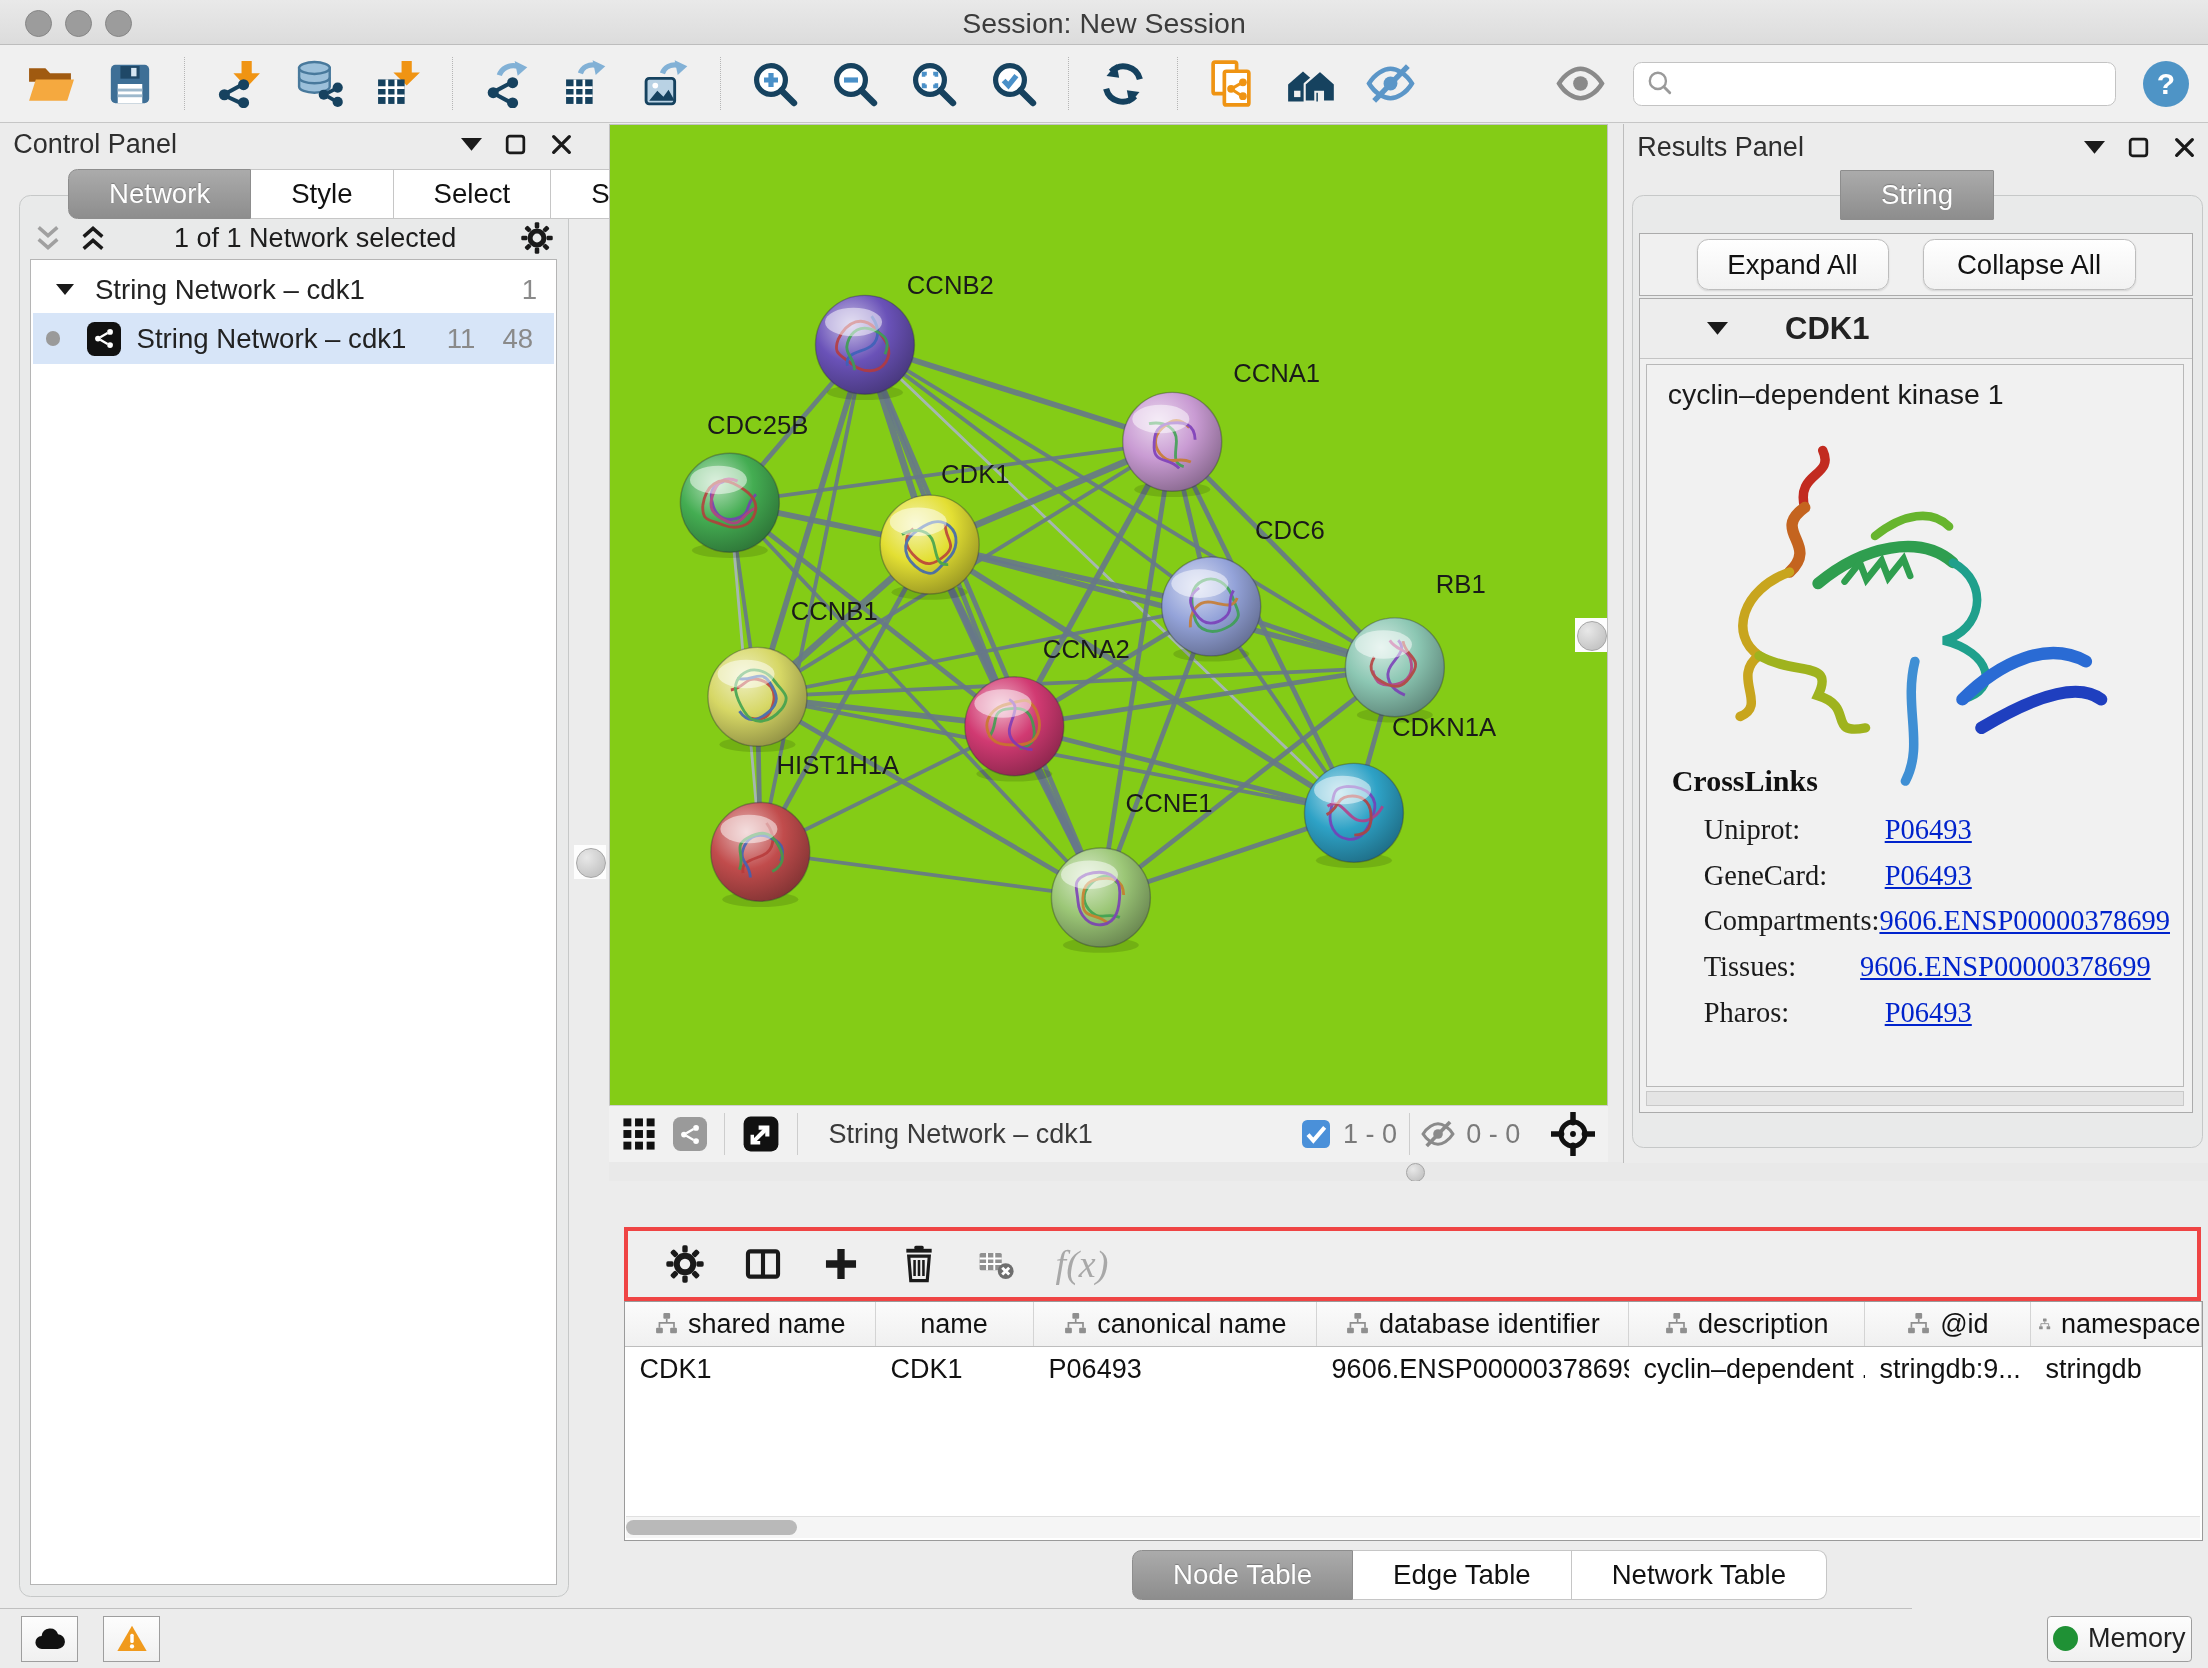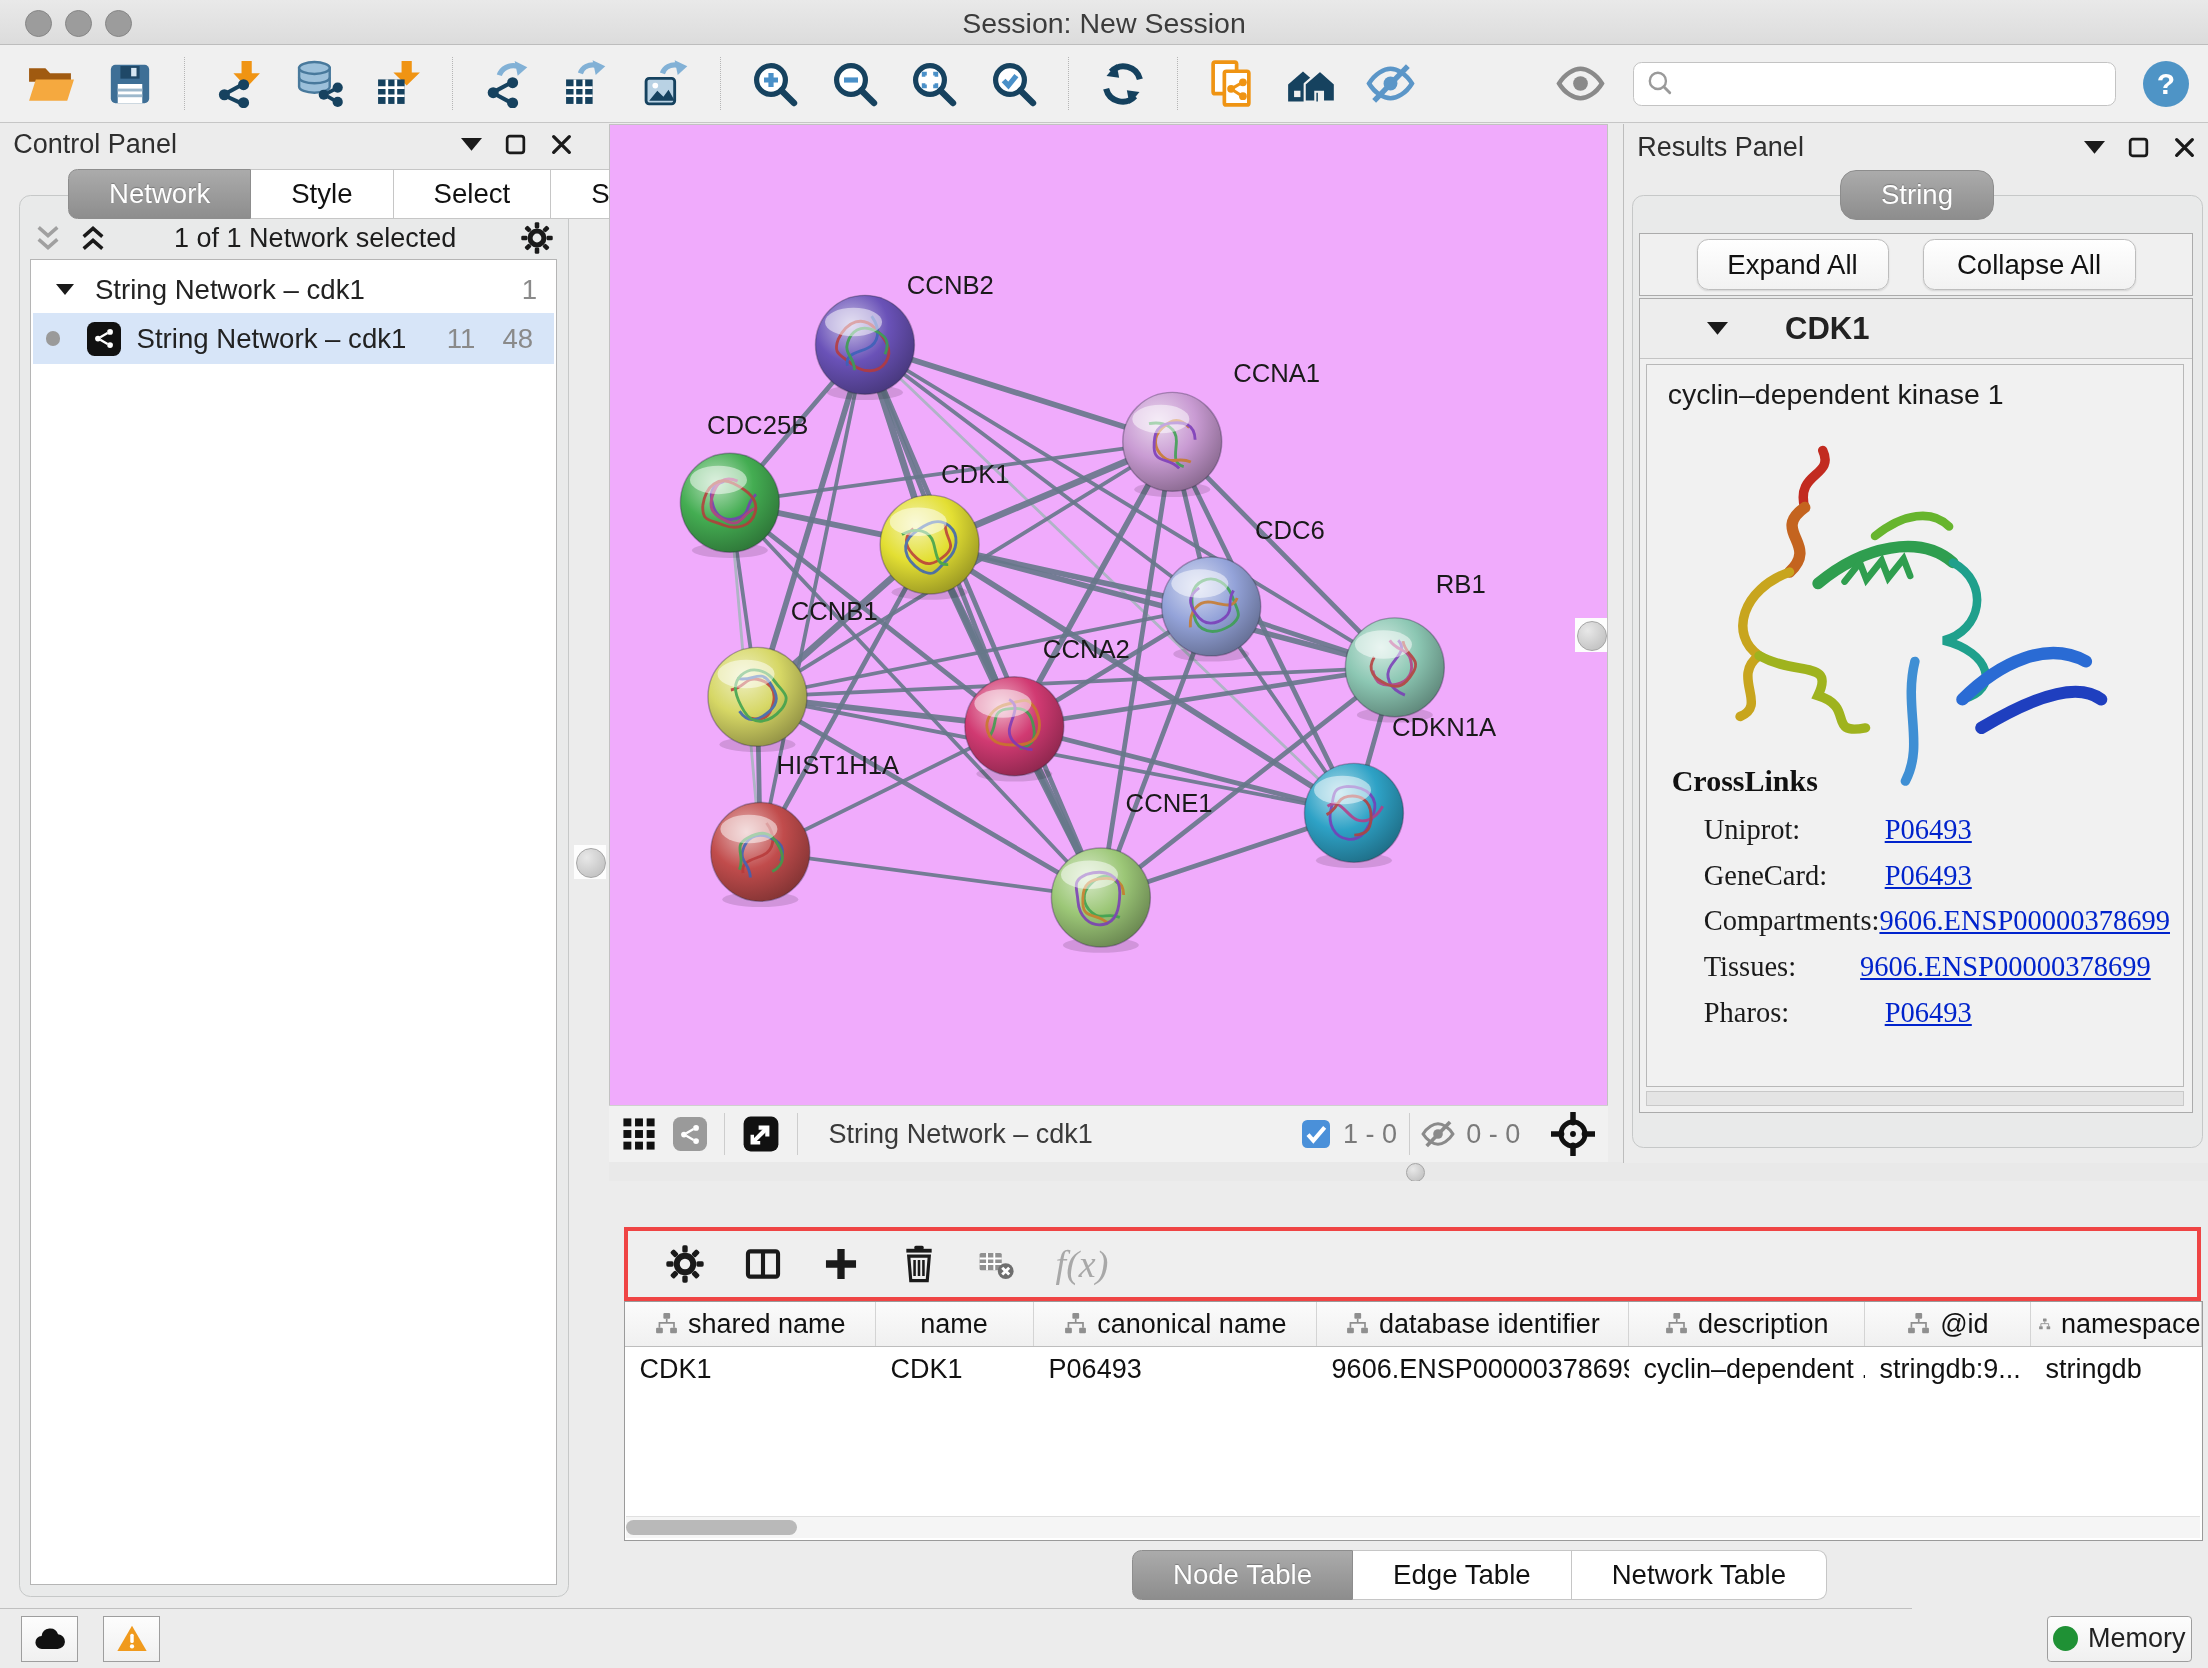--- a/index.html
+++ b/index.html
@@ -426,21 +426,21 @@
     <span style="margin-left:15px">String Network – cdk1</span>
     <span class="cnt" style="margin-left:auto">11</span>
     <span class="cnt" style="margin:0 21px 0 27px">48</span>
   </div>
 </div>
 
 <div class="splitpad" style="left:574px;top:845px;width:32px;height:34px">
     <span class="splitdot" style="left:1.9px;top:2.9px"></span>
   </div>
 
-<div class="abs" style="left:609px;top:124px;width:999px;height:982px;background:#f0abfc;border:1px solid #c2c2c2;box-sizing:border-box">
+<div class="abs" style="left:609px;top:124px;width:999px;height:982px;background:#84cc16;border:1px solid #c2c2c2;box-sizing:border-box">
   <svg id="net-svg" width="997" height="980" viewBox="0 0 1048 1030">
       <defs>
         <clipPath id="nclip">
           <circle cx="0" cy="0" r="46"></circle>
         </clipPath>
         <radialGradient id="g0" cx="36%" cy="30%" r="75%">
           <stop offset="0%" stop-color="rgb(198,189,228)"></stop>
           <stop offset="50%" stop-color="#6a52b8"></stop>
           <stop offset="100%" stop-color="rgb(72,56,125)"></stop>
         </radialGradient>
@@ -715,21 +715,21 @@
       <svg class="ic" width="25" height="25" viewBox="0 0 26 26">
           <use href="#i-box"></use>
         </svg>
       <svg class="ic" width="25" height="25" viewBox="0 0 26 26">
           <use href="#i-x"></use>
         </svg>
     </span>
   </div>
   <div class="roundbox abs" style="left:7.6px;top:71px;width:569px;height:951px"></div>
   <div class="abs" style="left:0;top:46px;width:100%;display:flex;justify-content:center">
-    <span class="tab sel" style="border-radius:16px">String</span>
+    <span class="tab sel" style="border-radius:1px">String</span>
   </div>
   <div class="abs" style="left:15px;top:109px;width:552px;height:61px;background:#f0f0f0;border:1px solid #ababab;display:flex;align-items:center;justify-content:center;gap:34px">
     <span class="btn" style="width:190px;height:49px">Expand All</span>
     <span class="btn" style="width:211px;height:49px">Collapse All</span>
   </div>
   <div class="abs" style="left:15px;top:174px;width:552px;height:813px;background:#f0f0f0;border:1px solid #ababab">
     <div style="height:59px;display:flex;align-items:center;background:#ededed;border-bottom:1px solid #c4c4c4">
       <svg class="ic" width="21" height="14.3" style="color:#1a1a1a;margin:0 57px 0 67px" viewBox="0 0 22 15">
           <use href="#i-tri"></use>
         </svg>

